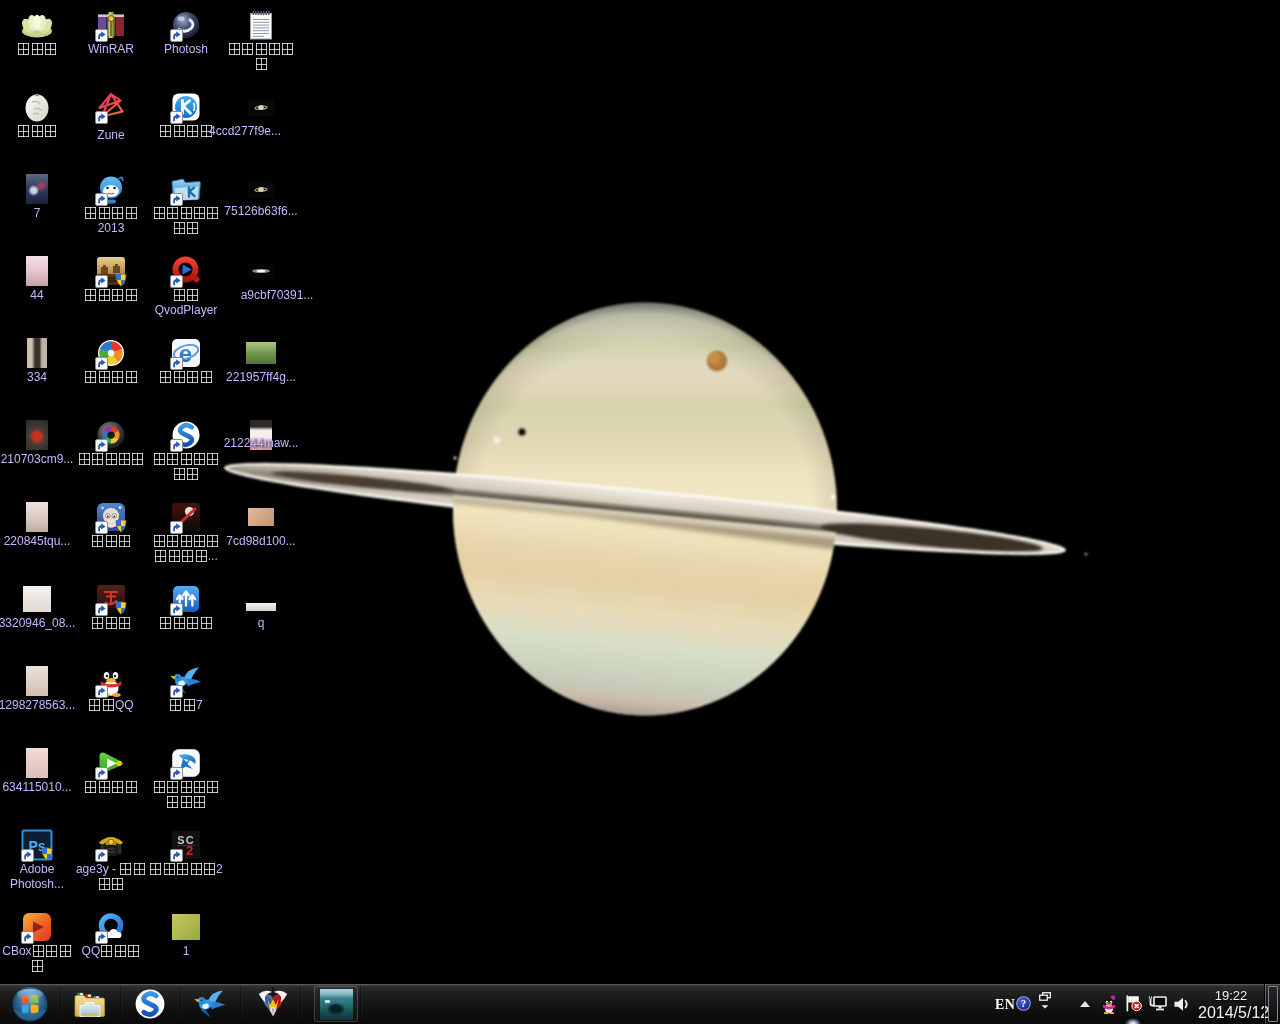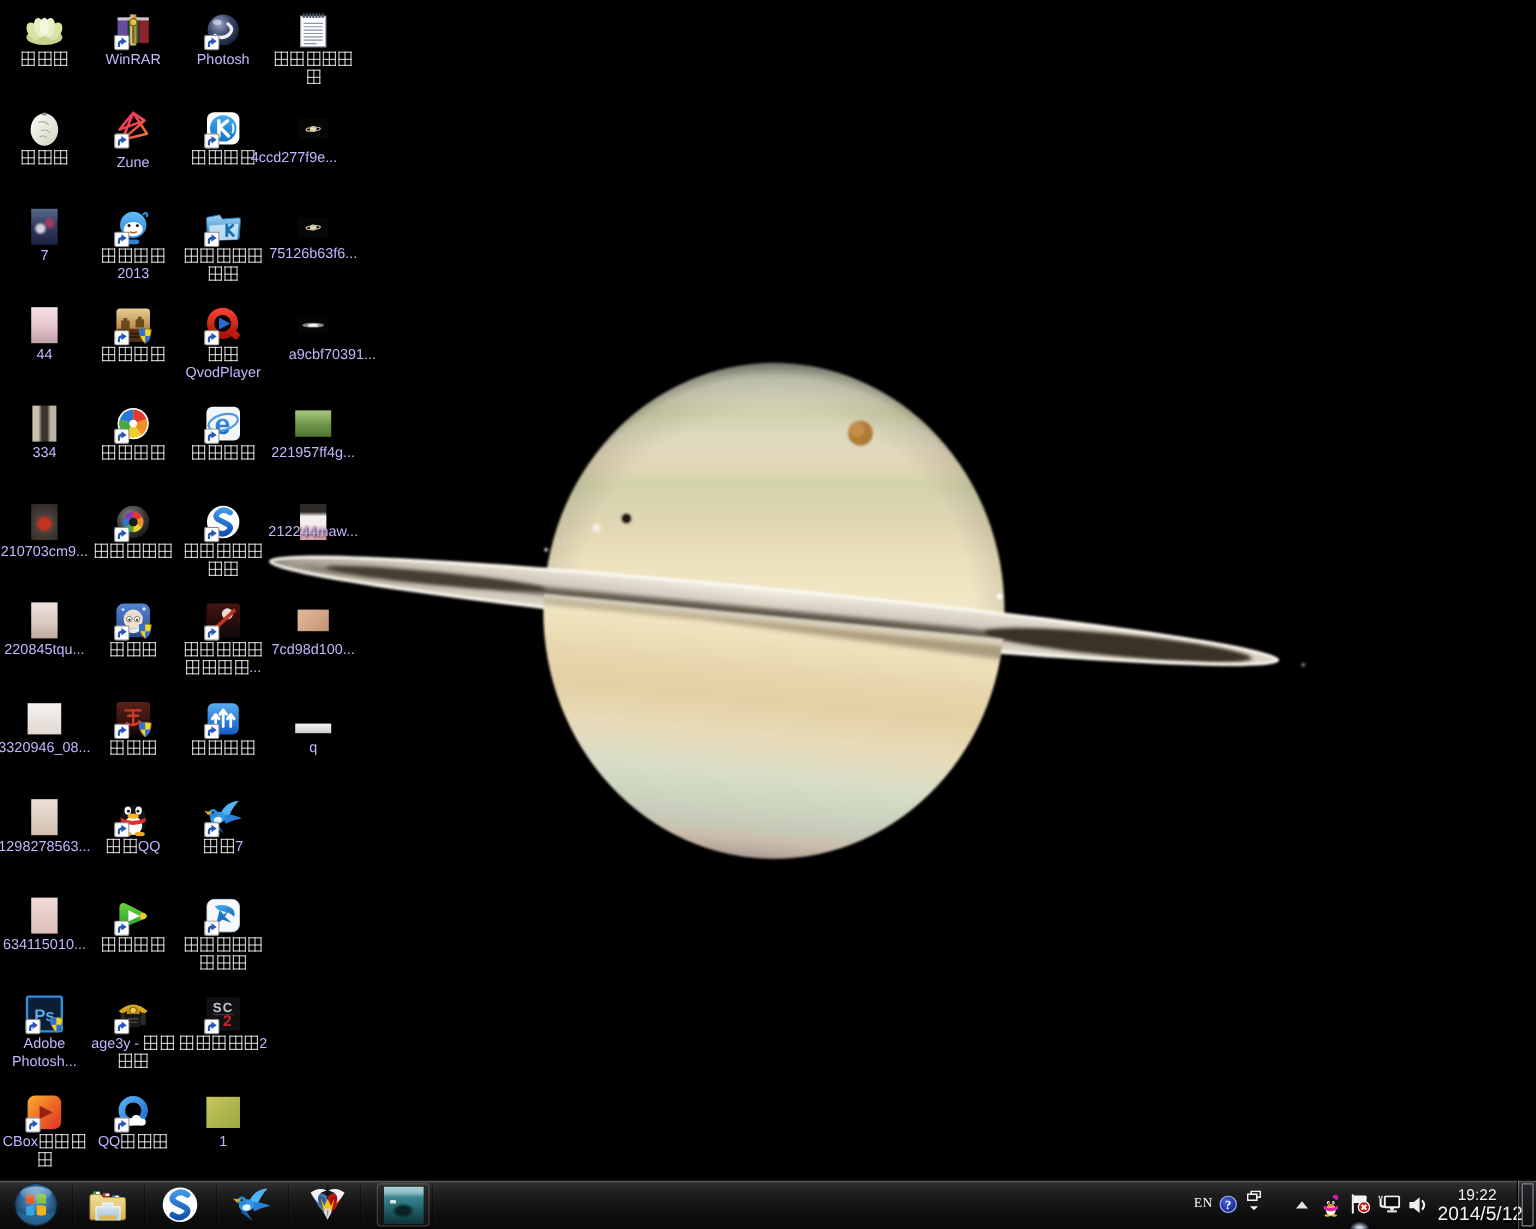--- a/index.html
+++ b/index.html
@@ -749,21 +749,21 @@
 <path d="M1.8,7 Q8,1.8 15.2,5 Q10,6.2 8.2,9.6 Q7.4,12.4 8.6,15.4 Q4.4,12.2 1.8,7 Z" fill="#f4f4f6"></path>
 <path d="M30.2,7 Q24,1.8 16.8,5 Q22,6.2 23.8,9.6 Q24.6,12.4 23.4,15.4 Q27.6,12.2 30.2,7 Z" fill="#f4f4f6"></path>
 <path d="M10.2,11 L13.2,18 L16,12 L18.8,18 L21.8,11 L19.2,22.5 L16,20 L12.8,22.5 Z" fill="#f0c518"></path>
 <path d="M13.8,20 L18.2,20 L19.2,23.5 L16,29.5 L12.8,23.5 Z" fill="#dcdce2"></path>
 <path d="M15.2,21.5 L16.8,21.5 L16,28 Z" fill="#8a8a96"></path>
 </svg>
 <div style="position:absolute;left:314px;top:986px;width:44px;height:36px;border:1px solid rgba(255,255,255,0.18);border-radius:3px;background:rgba(70,70,70,0.15)"></div>
 <div style="position:absolute;left:320px;top:989px;width:33px;height:31px;background:linear-gradient(180deg,#aed2d8 0,#8cbcc4 5px,#38858e 9px,#256e76 16px,#17494f 25px,#0e3236 100%)"></div>
 <div style="position:absolute;left:327px;top:1003px;width:18px;height:12px;background:radial-gradient(ellipse at center,rgba(8,30,34,0.95) 0 40%,rgba(8,30,34,0) 75%)"></div>
 <div style="position:absolute;left:325px;top:1000px;width:5px;height:3px;background:#dce8ea;border-radius:1px"></div>
-<div style="position:absolute;left:995px;top:996.5px;color:#fff;font-family:'Liberation Serif',serif;font-weight:normal;font-size:11px;letter-spacing:0.5px;">EN</div>
+<div style="position:absolute;left:995px;top:996.5px;color:#fff;font-family:'Liberation Serif',serif;font-weight:bold;font-size:14px;letter-spacing:0.5px;">EN</div>
 <svg style="position:absolute;left:1016.0px;top:995.5px" width="15.0" height="15.0" viewBox="0 0 16 16">
 <defs>
         <radialGradient id="hqg" cx="0.4" cy="0.35" r="0.7">
 <stop offset="0" stop-color="#4a68e0"></stop>
           <stop offset="1" stop-color="#101c88"></stop>
         </radialGradient>
       </defs>
 <circle cx="8" cy="8" r="7.2" fill="url(#hqg)" stroke="#96aaec" stroke-width="1.2"></circle>
 <text x="8" y="12" font-size="11" font-weight="bold" fill="#fff" text-anchor="middle" font-family="Liberation Serif, serif">?</text>
 </svg>

